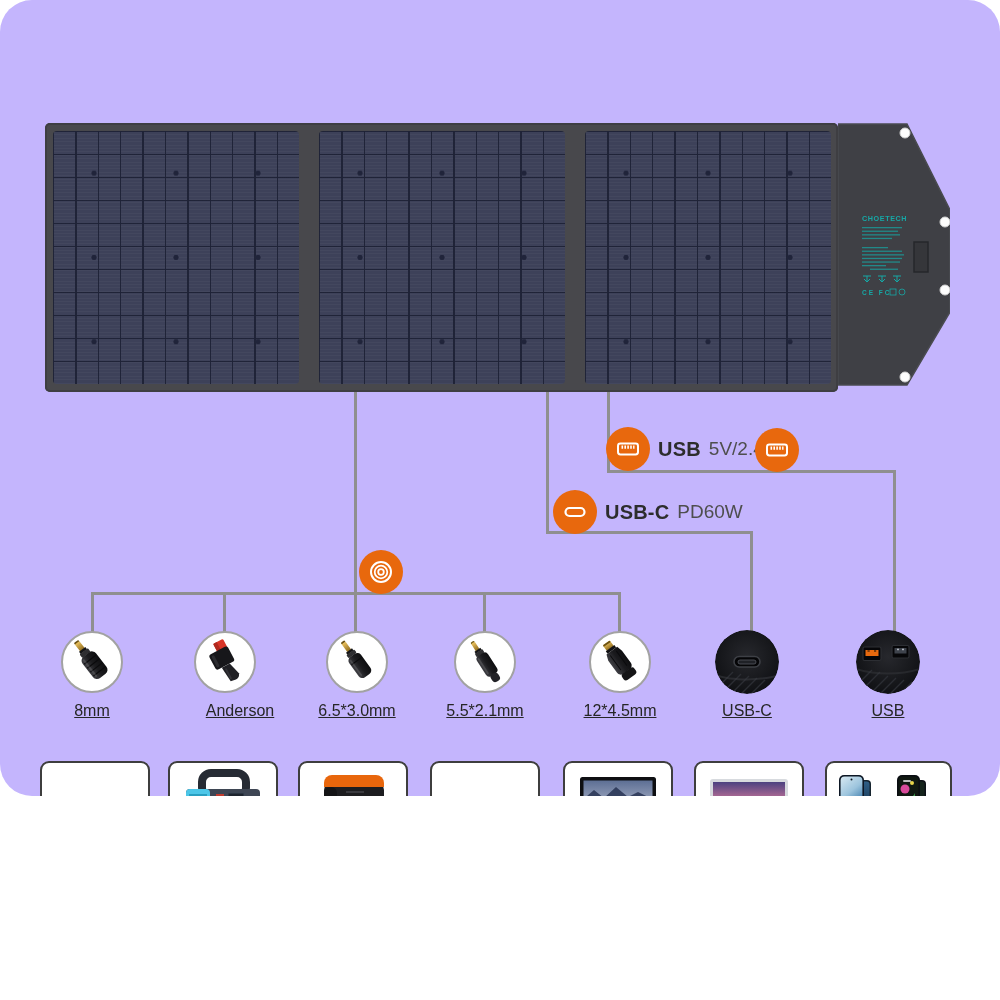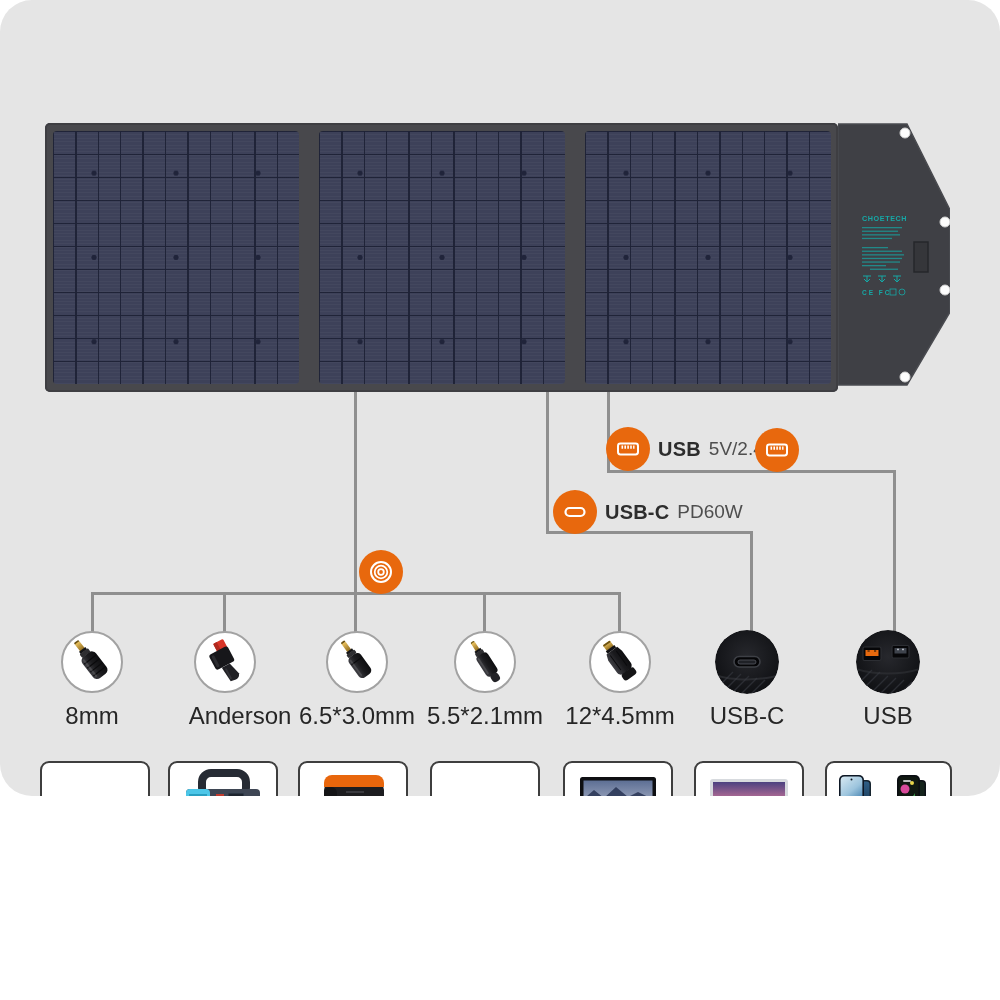--- a/index.html
+++ b/index.html
@@ -1,16 +1,16 @@
 <!DOCTYPE html>
 <html><head>
 <meta charset="utf-8">
 <style>
   html,body{margin:0;padding:0;background:#ffffff;}
-  .stage{position:relative;width:1000px;height:796px;background:#e5e5e5;
+  .stage{position:relative;width:1000px;height:796px;background:#c4b5fd;
          font-family:"Liberation Sans",sans-serif;overflow:hidden;border-radius:32px;}
   .abs{position:absolute;}
   
   .panel-frame{position:absolute;left:45px;top:123px;width:793px;height:269px;
                background:#48484c;border-radius:5px;box-shadow:inset 0 0 0 2px #3e3e42;}
   .cells{position:absolute;top:8px;width:246px;height:253px;border-radius:4px;
          background-color:#3d4159;
          background-image:
            radial-gradient(#20243a 2.3px, transparent 2.9px),
            repeating-linear-gradient(90deg, rgba(30,34,54,.95) 0 1.4px, transparent 1.4px 22.36px),
@@ -22,21 +22,21 @@
   
   .icon-circle{position:absolute;width:44px;height:44px;border-radius:50%;background:#e8680d;
                display:flex;align-items:center;justify-content:center;}
   .out-text{position:absolute;height:44px;display:flex;align-items:center;white-space:nowrap;}
   .out-label{font-size:20px;font-weight:bold;color:#2d2d2d;letter-spacing:.2px;}
   .out-spec{font-size:19px;color:#4e4e4e;margin-left:8px;}
   
   .conn-circle{position:absolute;top:631px;width:62px;height:62px;border-radius:50%;background:#fff;
                border:2px solid #a2a2a2;box-sizing:border-box;display:flex;align-items:center;justify-content:center;}
   .hub-circle{position:absolute;top:630px;width:64px;height:64px;border-radius:50%;overflow:hidden;}
-  .conn-label{position:absolute;top:702px;transform:translateX(-50%);font-size:24px;color:#262626;white-space:nowrap;}
+  .conn-label{position:absolute;top:702px;transform:translateX(-50%);font-size:16px;color:#262626;white-space:nowrap;text-decoration:underline;}
   
   .dev-box{position:absolute;top:739px;width:110px;height:181px;background:#fff;border:2px solid #3e3e3e;
            border-radius:9px;box-sizing:border-box;display:flex;align-items:center;justify-content:center;overflow:hidden;margin-top:22px;}
 </style>
 </head>
 <body>
 
 <div class="stage">
 
   <svg width="0" height="0" style="position:absolute">

